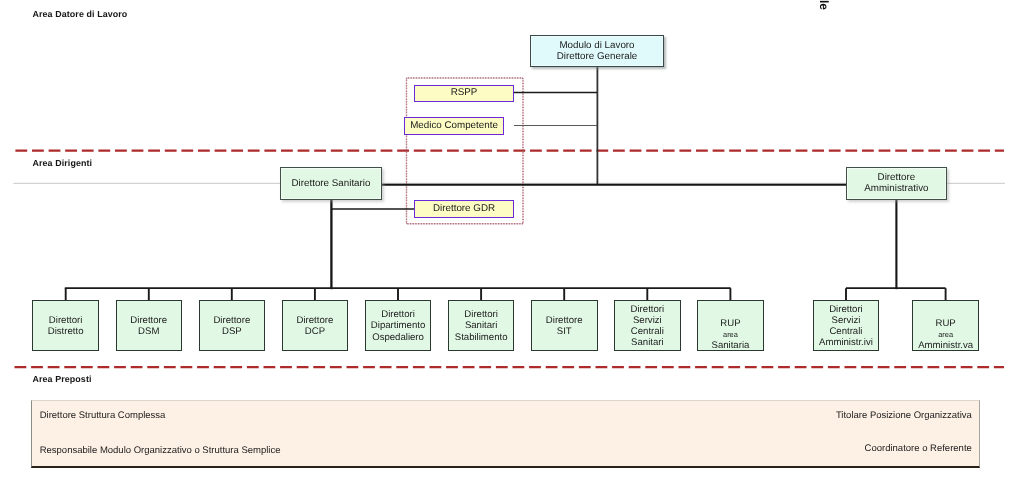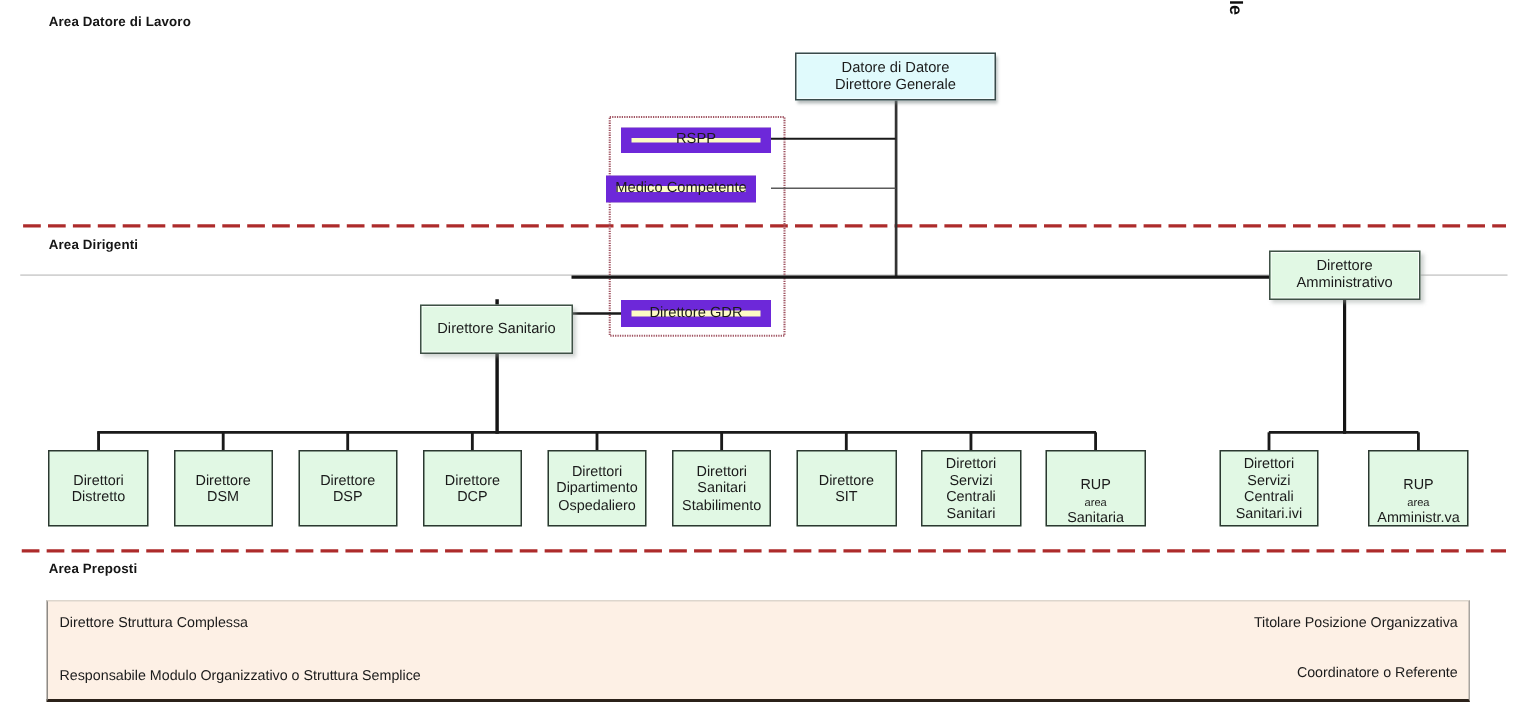--- a/index.html
+++ b/index.html
@@ -13,21 +13,21 @@
         align-items:center;justify-content:center;text-align:center;color:#1b1b1b;}
   .node .ln{display:block;white-space:nowrap;}
 
   
   .n-top{background:#e0fafc;border:1.6px solid #3a4a4a;
          box-shadow:0 0 0 0.8px rgba(255,255,255,.55) inset,
                     1.5px 2px 2px rgba(120,132,132,.55);
          font-size:9.8px;line-height:11.4px;}
 
   
-  .n-staff{background:#fdfcc4;border:7px solid #6d28d9;font-size:9.8px;line-height:11.4px;}
+  .n-staff{background:#fdfcc4;border:1px solid #6d28d9;font-size:9.8px;line-height:11.4px;}
 
   
   .n-dir{background:#e1f8e4;border:1.4px solid #3f5046;
          box-shadow:0 0 0 0.7px rgba(255,255,255,.8) inset,
                     2px 2px 2.5px rgba(150,160,155,.45);
          font-size:9.8px;line-height:11.4px;}
 
   
   .n-leaf{background:#e1f8e4;border:1.5px solid #2b3830;font-size:9.6px;line-height:11.15px;padding-top:0.8px;}
   .n-leaf .sm{font-size:7.4px;line-height:11.6px;}
@@ -85,35 +85,35 @@
     <line x1="945.6" y1="288.2" x2="945.6" y2="300.5" stroke="#1a1a1a" stroke-width="1.9"></line>
   </svg>
 
   <div class="area-label" style="left:32.5px;top:8.5px;">Area Datore di Lavoro</div>
   <div class="area-label" style="left:32.5px;top:157.5px;">Area Dirigenti</div>
   <div class="area-label" style="left:32.5px;top:373.5px;">Area Preposti</div>
 
   <div class="corner-rot" style="left:831.2px;top:0.3px;">le</div>
 
   <div class="node n-top" style="left:530.1px;top:35.2px;width:133.8px;height:32px;">
-    <span class="ln">Datore di Datore</span>
+    <span class="ln">Modulo di Lavoro</span>
     <span class="ln">Direttore Generale</span>
   </div>
 
   <div class="node n-staff" style="left:414px;top:84.5px;width:100px;height:17px;">
     <span class="ln">RSPP</span>
   </div>
   <div class="node n-staff" style="left:404px;top:117px;width:100px;height:17.5px;">
     <span class="ln">Medico Competente</span>
   </div>
   <div class="node n-staff" style="left:414px;top:200px;width:100px;height:18px;">
     <span class="ln">Direttore GDR</span>
   </div>
 
-  <div class="node n-dir" style="left:280.2px;top:166.7px;width:101.6px;height:33.4px;margin-top:36px;">
+  <div class="node n-dir" style="left:280.2px;top:166.7px;width:101.6px;height:33.4px;">
     <span class="ln">Direttore Sanitario</span>
   </div>
   <div class="node n-dir" style="left:846.1px;top:166.7px;width:100.6px;height:33.4px;">
     <span class="ln">Direttore</span>
     <span class="ln">Amministrativo</span>
   </div>
 
   <div class="node n-leaf" style="left:32.4px;top:300.2px;width:66.5px;height:50.8px;">
     <span class="ln">Direttori</span>
     <span class="ln">Distretto</span>
@@ -153,21 +153,21 @@
   <div class="node n-leaf rup" style="left:697.2px;top:300.2px;width:66.5px;height:50.8px;">
     <span class="ln">RUP</span>
     <span class="ln sm">area</span>
     <span class="ln">Sanitaria</span>
   </div>
 
   <div class="node n-leaf" style="left:812.7px;top:300.2px;width:66.5px;height:50.8px;">
     <span class="ln">Direttori</span>
     <span class="ln">Servizi</span>
     <span class="ln">Centrali</span>
-    <span class="ln">Sanitari.ivi</span>
+    <span class="ln">Amministr.ivi</span>
   </div>
   <div class="node n-leaf rup" style="left:912.4px;top:300.2px;width:66.5px;height:50.8px;">
     <span class="ln">RUP</span>
     <span class="ln sm">area</span>
     <span class="ln">Amministr.va</span>
   </div>
 
   <div class="preposti-box" style="left:31.3px;top:400.1px;width:948.4px;height:68.1px;"></div>
   <div class="pre-text" style="left:39.7px;top:409.5px;">Direttore Struttura Complessa</div>
   <div class="pre-text" style="left:39.7px;top:445px;">Responsabile Modulo Organizzativo o Struttura Semplice</div>

